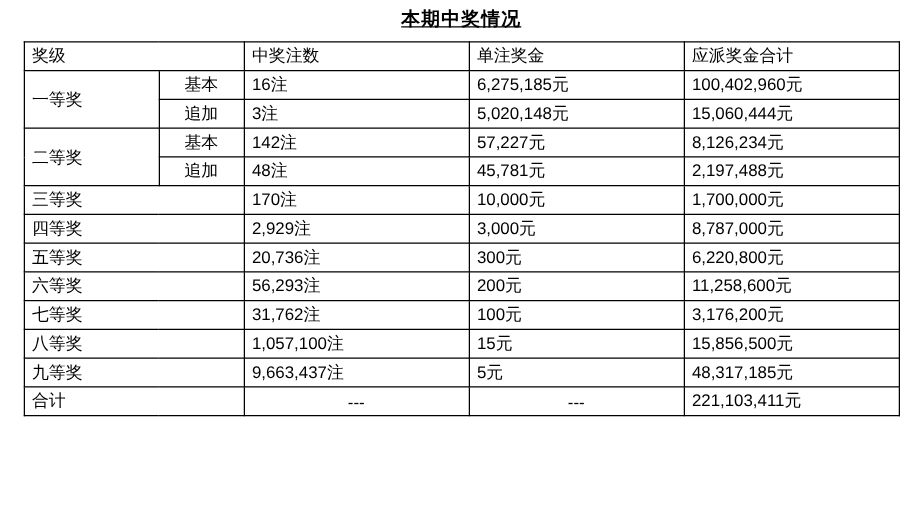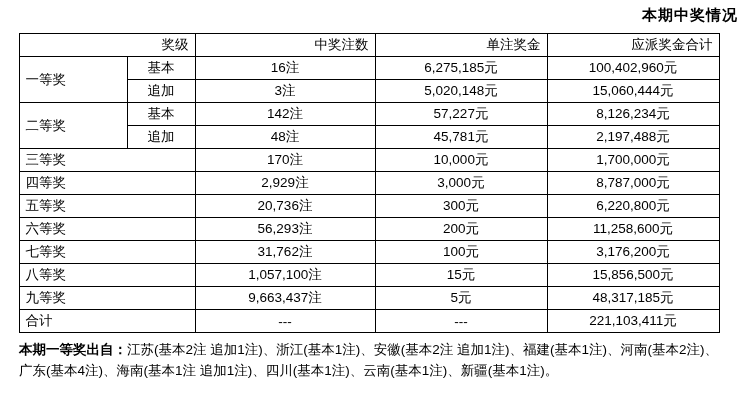--- a/index.html
+++ b/index.html
@@ -15,51 +15,52 @@
     overflow: hidden;
   }
   .page {
     position: relative;
     width: 738px;
     height: 419px;
     box-sizing: border-box;
     padding: 0;
   }
   .title {
-    text-align: right;
+    text-align: center;
     font-size: 15px;
     font-weight: bold;
     padding-top: 6px;
     padding-bottom: 8px;
     letter-spacing: 1px;
+    text-decoration: underline;
   }
   table.prize {
     border-collapse: collapse;
     width: 700px;
     margin: 0 auto;
     table-layout: fixed;
   }
   table.prize th, table.prize td {
     border: 1px solid #000000;
     font-size: 13.5px;
     height: 23px;
     padding: 0 6px;
     box-sizing: border-box;
   }
   table.prize th {
-    text-align: right;
+    text-align: left;
     font-weight: normal;
   }
   .col-level { width: 108px; }
   .col-sub   { width: 68px; }
   .col-count { width: 180px; }
   .col-unit  { width: 172px; }
   .col-total { width: 172px; }
   .ctr { text-align: center; margin-left: 47px; }
-  .rgt { text-align: center; padding-right: 8px; }
+  .rgt { text-align: left; padding-right: 8px; }
   .levelcell {
     vertical-align: middle;
   }
   .notes {
     width: 700px;
     margin: 6px auto 0 auto;
     font-size: 13.5px;
     line-height: 21px;
     text-align: left;
   }
@@ -165,17 +166,14 @@
       <tr>
         <td class="levelcell" colspan="2">合计</td>
         <td class="ctr">---</td>
         <td class="ctr">---</td>
         <td class="rgt nowrapnum">221,103,411元</td>
       </tr>
 
     </tbody>
   </table>
 
-  <div class="notes">
-    <span class="lead">本期一等奖出自：</span><span>江苏(基本2注 追加1注)、浙江(基本1注)、安徽(基本2注 追加1注)、福建(基本1注)、河南(基本2注)、广东(基本4注)、海南(基本1注 追加1注)、四川(基本1注)、云南(基本1注)、新疆(基本1注)。</span>
-  </div>
 
 </div>
 
 </body></html>

